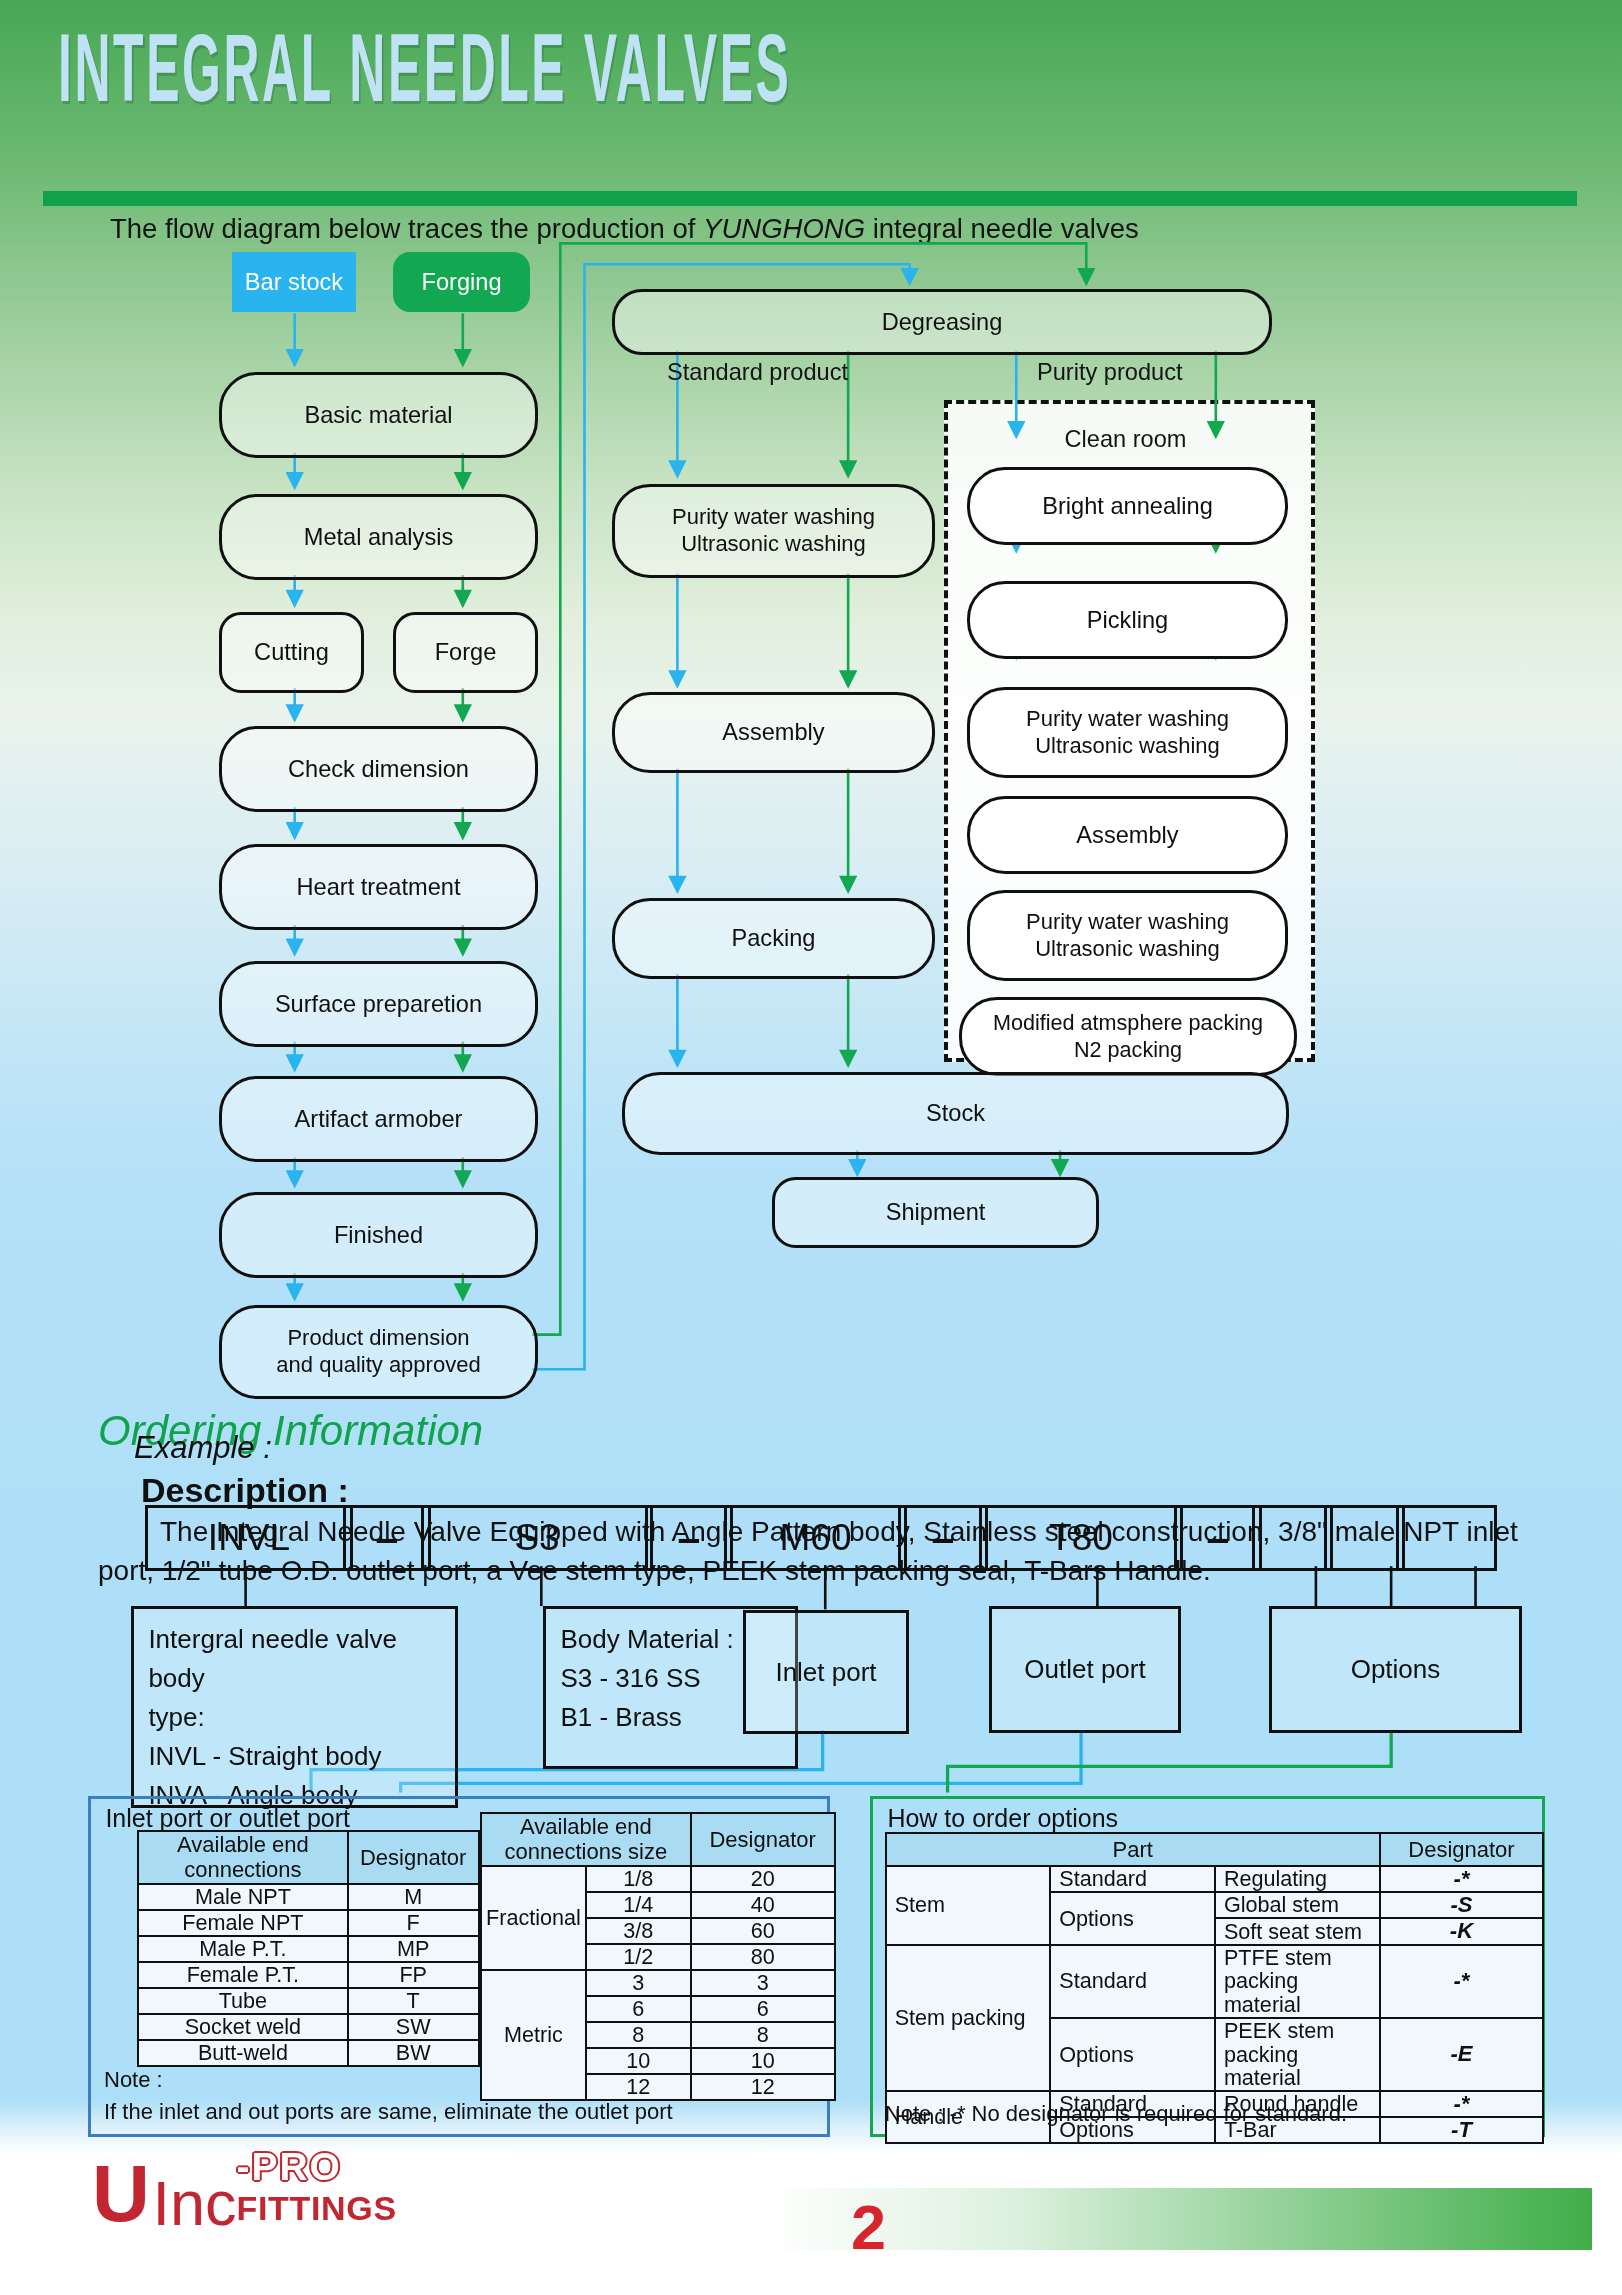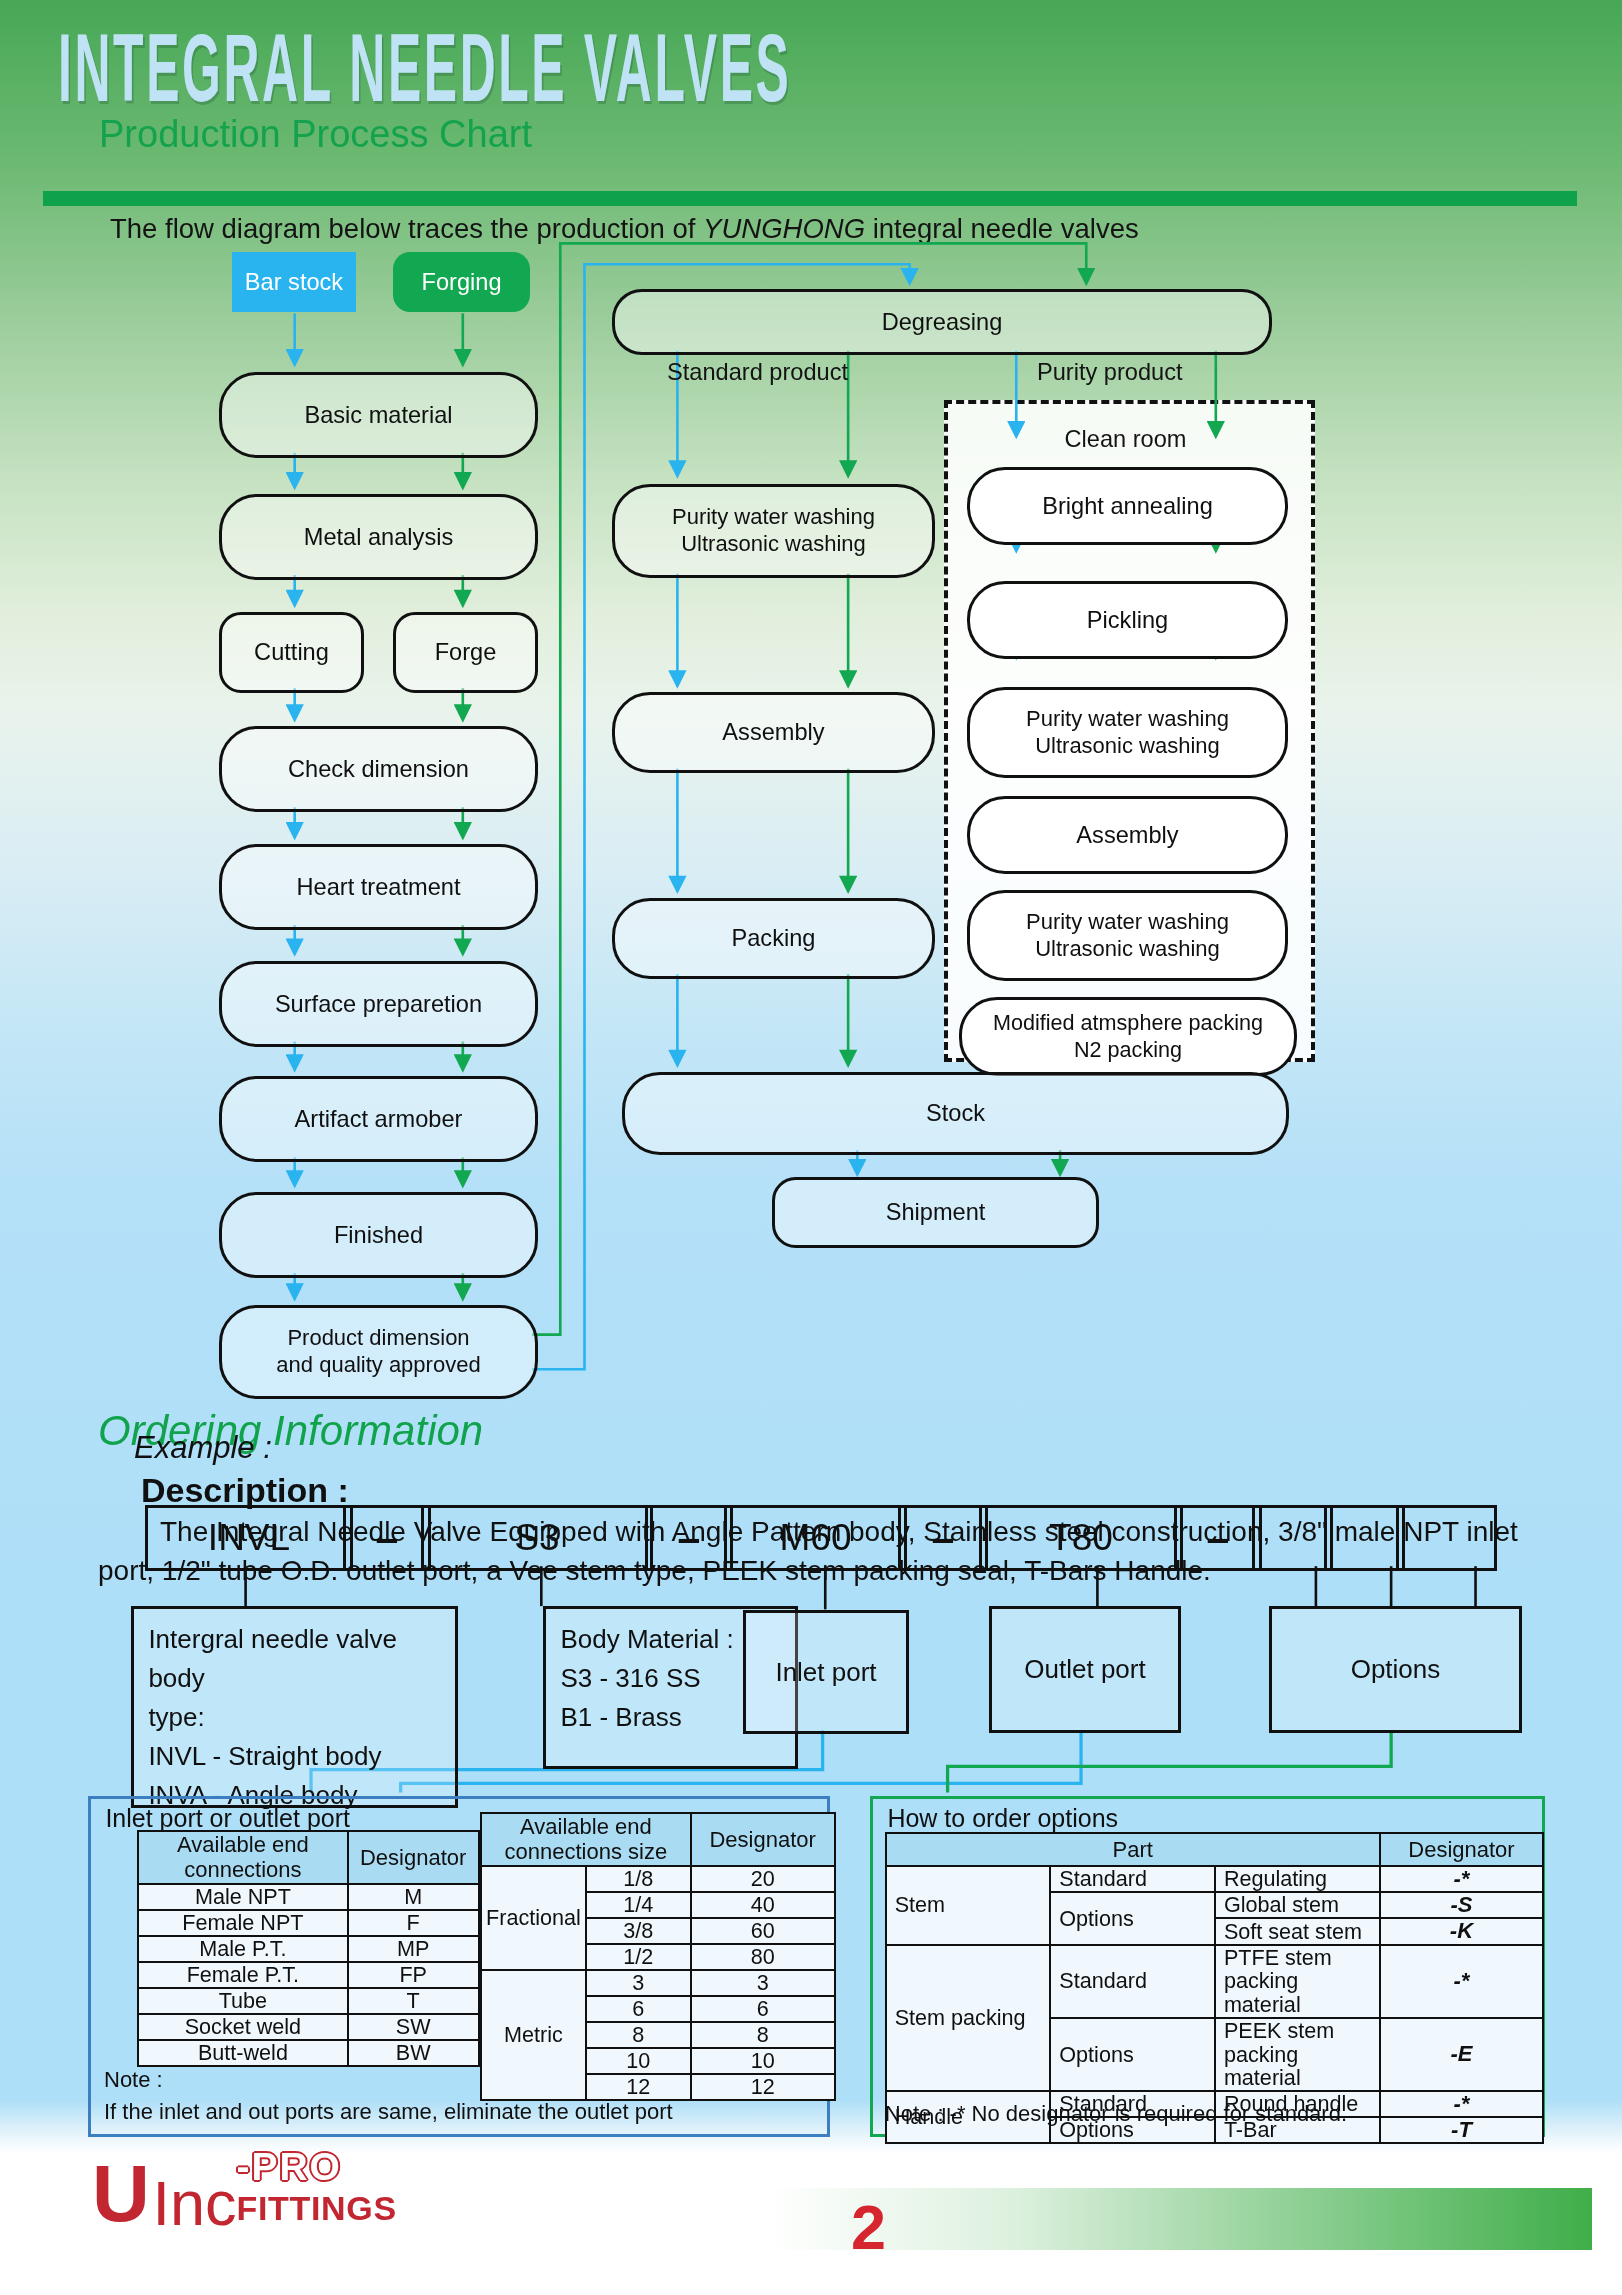--- a/index.html
+++ b/index.html
@@ -61,21 +61,20 @@
   .pageno{position:absolute;font-size:63px;font-weight:bold;color:#d6252e;}
   .gradbar{position:absolute;background:linear-gradient(to right,
     rgba(255,255,255,0) 0%, rgba(63,174,73,.18) 30%, #3fae49 100%);}
 </style>
 </head>
 <body>
 
 <div id="page">
 
   <div class="abs title" style="left:58px;top:10.5px;">INTEGRAL NEEDLE VALVES</div>
-  <div class="abs subtitle" style="left:99px;top:113px;">Production Process Chart</div>
   <div class="abs greenbar" style="left:43px;top:191px;width:1534px;height:15px;"></div>
   <div class="abs intro" style="left:110px;top:213px;">
     <span>The flow diagram below traces the production of </span><span class="brand">YUNGHONG</span><span> integral  needle valves</span>
   </div>
 
   <div class="cleanroom" style="left:944px;top:400px;width:363px;height:654px;"></div>
 
   <svg class="wires" width="1623" height="2295" viewBox="0 0 2480 3508">
     <defs>
       <marker id="mb" viewBox="0 0 10 10" refX="8" refY="5" markerWidth="8" markerHeight="7" orient="auto">

